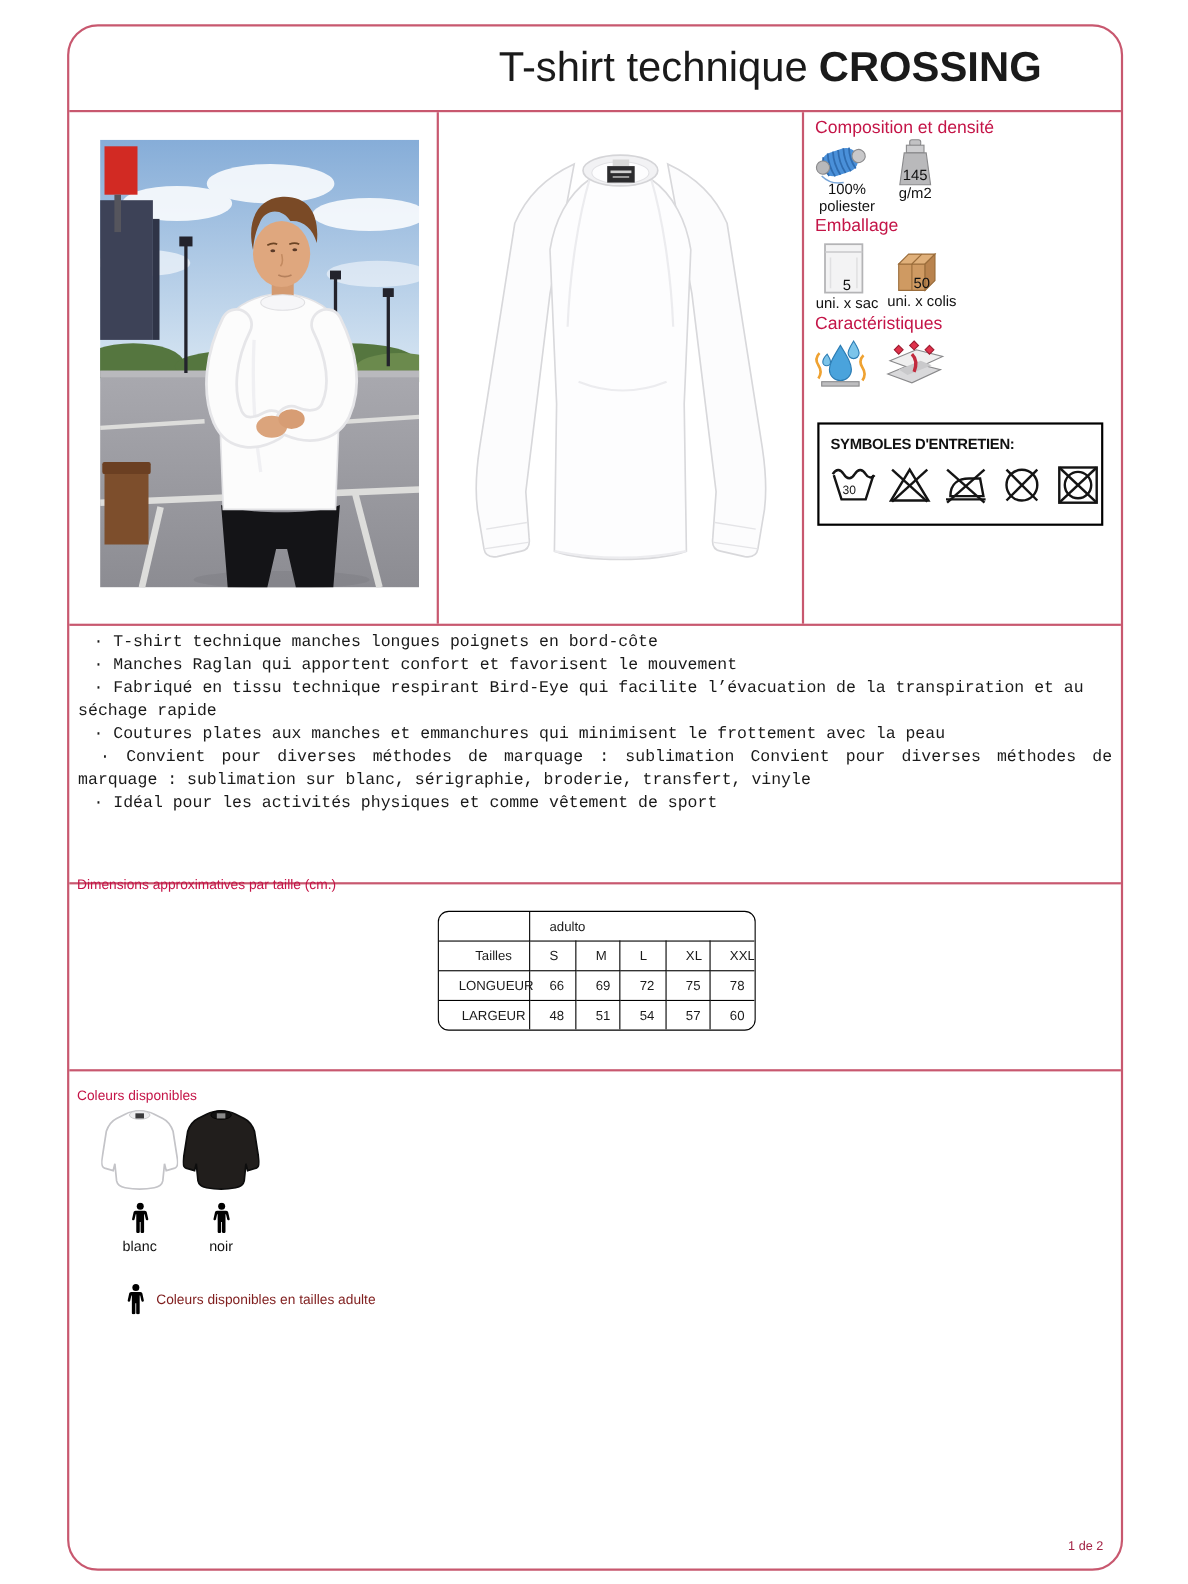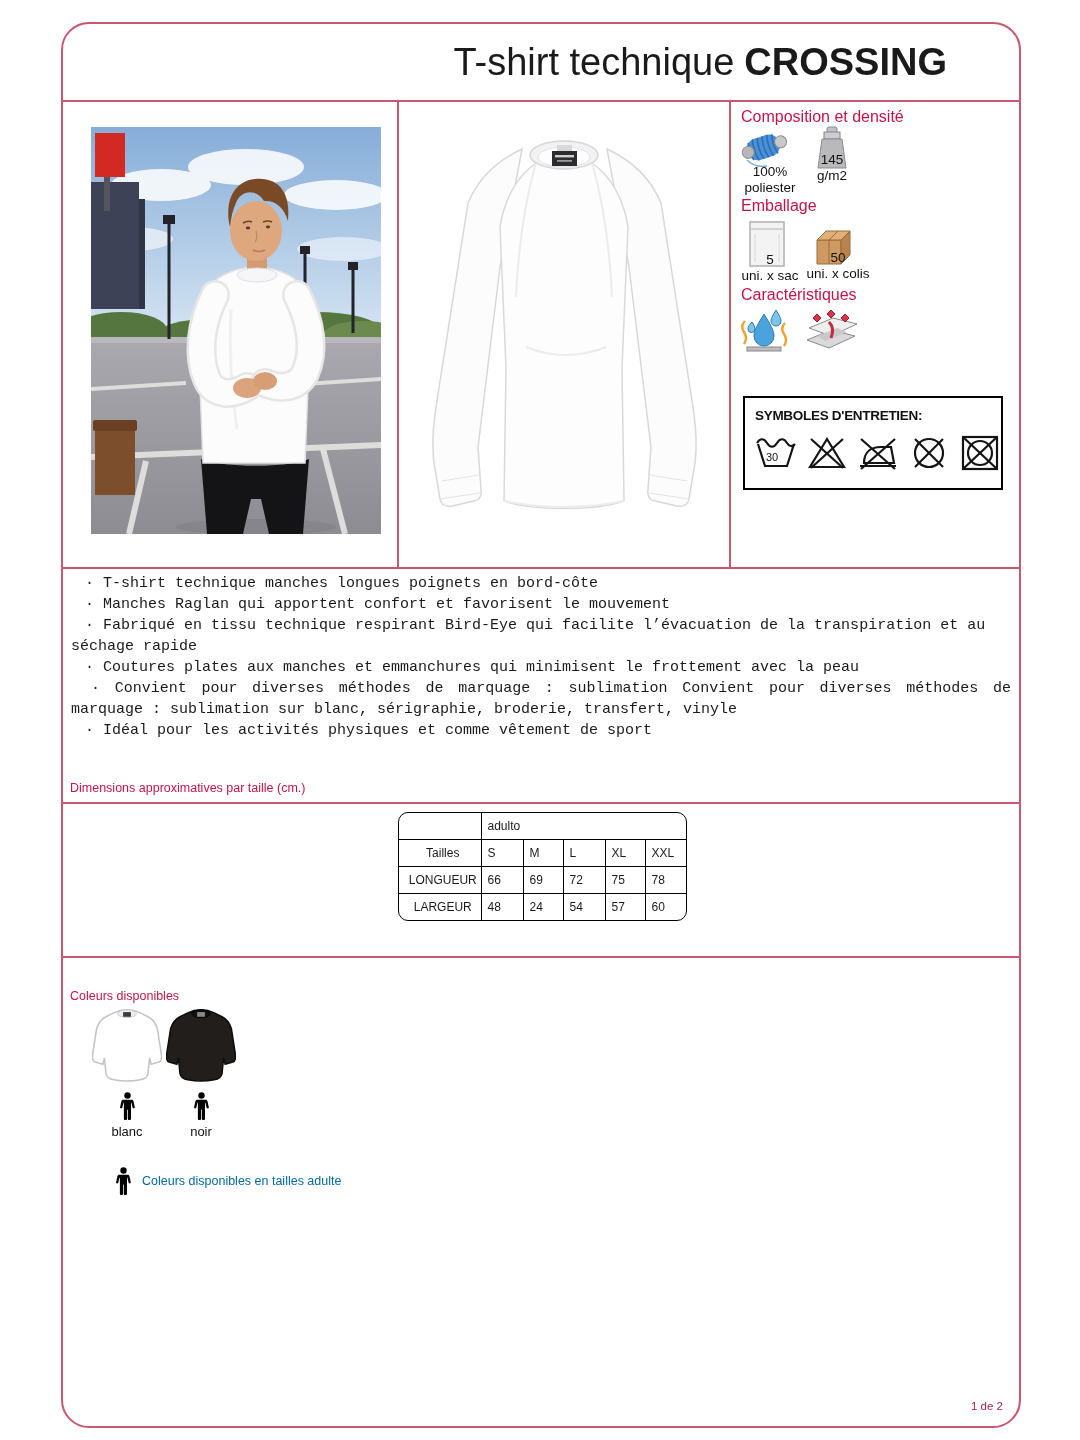--- a/index.html
+++ b/index.html
@@ -16,44 +16,44 @@
   .cell{position:absolute;top:0;height:100%;box-sizing:border-box;}
   .cell-photo{left:0;width:336px;border-right:2px solid #c8586f;}
   .cell-product{left:336px;width:332px;border-right:2px solid #c8586f;}
   .cell-info{left:668px;width:288px;}
   .photo-svg{position:absolute;left:28px;top:25px;}
   .product-svg{position:absolute;left:17px;top:5px;}
   .red-h{position:absolute;color:#c41447;font-size:16px;}
   .info-lbl{position:absolute;text-align:center;font-size:13.5px;line-height:16px;color:#111;}
   .icon-abs{position:absolute;}
   .care-box{position:absolute;left:12px;top:282px;width:260px;height:94px;
-            border:2px solid #000;box-sizing:border-box;background:#fff;margin-top:12px;}
+            border:2px solid #000;box-sizing:border-box;background:#fff;}
   .care-title{position:absolute;left:10px;top:10px;font-size:13.5px;font-weight:600;letter-spacing:-0.3px;color:#111;}
   .care-row{position:absolute;left:8px;top:34px;display:flex;gap:5px;}
   .sec-desc{top:543px;height:237px;border-bottom:2px solid #c8586f;padding:6px 8px;box-sizing:border-box;font-family:Liberation Mono, monospace;}
   .sec-desc p{margin:0;font-size:15px;line-height:21px;text-indent:14px;}
   .sec-desc p.just{text-align:justify;text-indent:20px;}
-  .sec-dims{top:752px;height:180px;border-bottom:2px solid #c8586f;}
+  .sec-dims{top:768px;height:180px;border-bottom:2px solid #c8586f;}
   .sec-lbl{position:absolute;left:7px;top:5px;font-size:12.5px;color:#c41447;}
   .dims-table-wrap{position:absolute;left:335px;top:36px;border:1px solid #000;border-radius:10px;overflow:hidden;}
   table.dims{border-collapse:collapse;table-layout:fixed;width:287px;font-size:12px;}
-  table.dims td{border:1px solid #000;height:26px;padding:0 0 0 6px;vertical-align:middle;}
+  table.dims td{border:1px solid #000;height:26px;padding:0 0 0 18px;vertical-align:middle;}
   table.dims tr:first-child td{border-top:none;}
   table.dims tr:last-child td{border-bottom:none;}
   table.dims td:first-child{border-left:none;text-align:center;}
   table.dims td:last-child{border-right:none;}
   .sec-colors{top:960px;bottom:0;}
   .swatch{position:absolute;width:76px;text-align:center;}
   .swatch-white{left:26px;top:20px;}
   .swatch-black{left:100px;top:20px;}
   .swatch .person{width:17px;height:28px;display:block;margin:4px auto 0;}
   .swatch-name{font-size:13px;margin-top:4px;color:#111;}
   .legend{position:absolute;left:52px;top:183px;display:flex;align-items:center;gap:10px;}
   .legend .person{width:17px;height:28px;}
-  .legend-text{font-size:12.5px;color:#0369a1;}
+  .legend-text{font-size:12.5px;color:#7f1d1d;}
   .footer{position:absolute;right:16px;bottom:14px;font-size:11.5px;color:#a32345;}
   .hidden-defs{position:absolute;width:0;height:0;overflow:hidden;}
 </style>
 </head>
 <body>
 
 <svg class="hidden-defs" aria-hidden="true">
   <symbol id="person" viewBox="0 0 26 44">
     <circle cx="13" cy="5.5" r="5"></circle>
     <path d="M6.5,12 h13 c1.5,0 2.6,1 2.9,2.5 l2,9 c.3,1.2-.4,2-1.5,2.2 c-1,.2-1.8-.4-2-1.5 l-1.7,-7.2 h-.7 v25 c0,1.3-.8,2-2,2 h-1 c-1.2,0-2-.7-2-2 v-14 h-1.2 v14 c0,1.3-.8,2-2,2 h-1 c-1.2,0-2-.7-2-2 v-25 h-.7 l-1.7,7.2 c-.2,1.1-1,1.7-2,1.5 c-1.1-.2-1.8-1-1.5-2.2 l2-9 c.3-1.5 1.4-2.5 2.9-2.5 z"></path>
@@ -343,21 +343,21 @@
             <td>LONGUEUR</td>
             <td>66</td>
             <td>69</td>
             <td>72</td>
             <td>75</td>
             <td>78</td>
           </tr>
           <tr>
             <td>LARGEUR</td>
             <td>48</td>
-            <td>24</td>
+            <td>51</td>
             <td>54</td>
             <td>57</td>
             <td>60</td>
           </tr>
         </tbody>
           </table>
       </div>
     </div>
 
     <div class="sec sec-colors">

